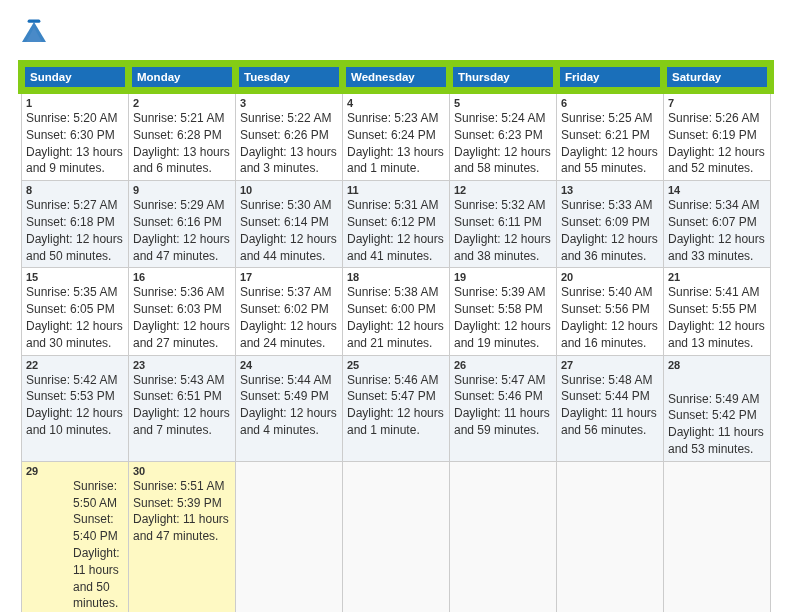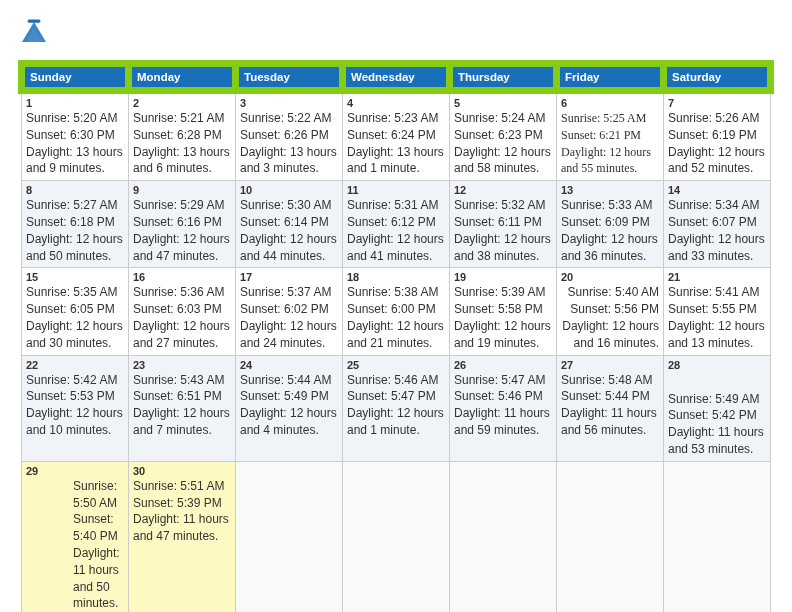--- a/index.html
+++ b/index.html
@@ -164,21 +164,21 @@
           </td>
           <td>
             <span class="day-num">5</span>
             <div class="day-info" style="white-space: pre-line;">Sunrise: 5:24 AM
 Sunset: 6:23 PM
 Daylight: 12 hours
 and 58 minutes.</div>
           </td>
           <td>
             <span class="day-num">6</span>
-            <div class="day-info" style="white-space: pre-line; font-family: Liberation Serif, serif;">Sunrise: 5:25 AM
+            <div class="day-info" style="white-space: pre-line;">Sunrise: 5:25 AM
 Sunset: 6:21 PM
 Daylight: 12 hours
 and 55 minutes.</div>
           </td>
           <td>
             <span class="day-num">7</span>
             <div class="day-info" style="white-space: pre-line;">Sunrise: 5:26 AM
 Sunset: 6:19 PM
 Daylight: 12 hours
 and 52 minutes.</div>
@@ -266,21 +266,21 @@
           </td>
           <td>
             <span class="day-num">19</span>
             <div class="day-info" style="white-space: pre-line;">Sunrise: 5:39 AM
 Sunset: 5:58 PM
 Daylight: 12 hours
 and 19 minutes.</div>
           </td>
           <td>
             <span class="day-num">20</span>
-            <div class="day-info" style="white-space: pre-line; text-align: right;">Sunrise: 5:40 AM
+            <div class="day-info" style="white-space: pre-line;">Sunrise: 5:40 AM
 Sunset: 5:56 PM
 Daylight: 12 hours
 and 16 minutes.</div>
           </td>
           <td>
             <span class="day-num">21</span>
             <div class="day-info" style="white-space: pre-line;">Sunrise: 5:41 AM
 Sunset: 5:55 PM
 Daylight: 12 hours
 and 13 minutes.</div>

